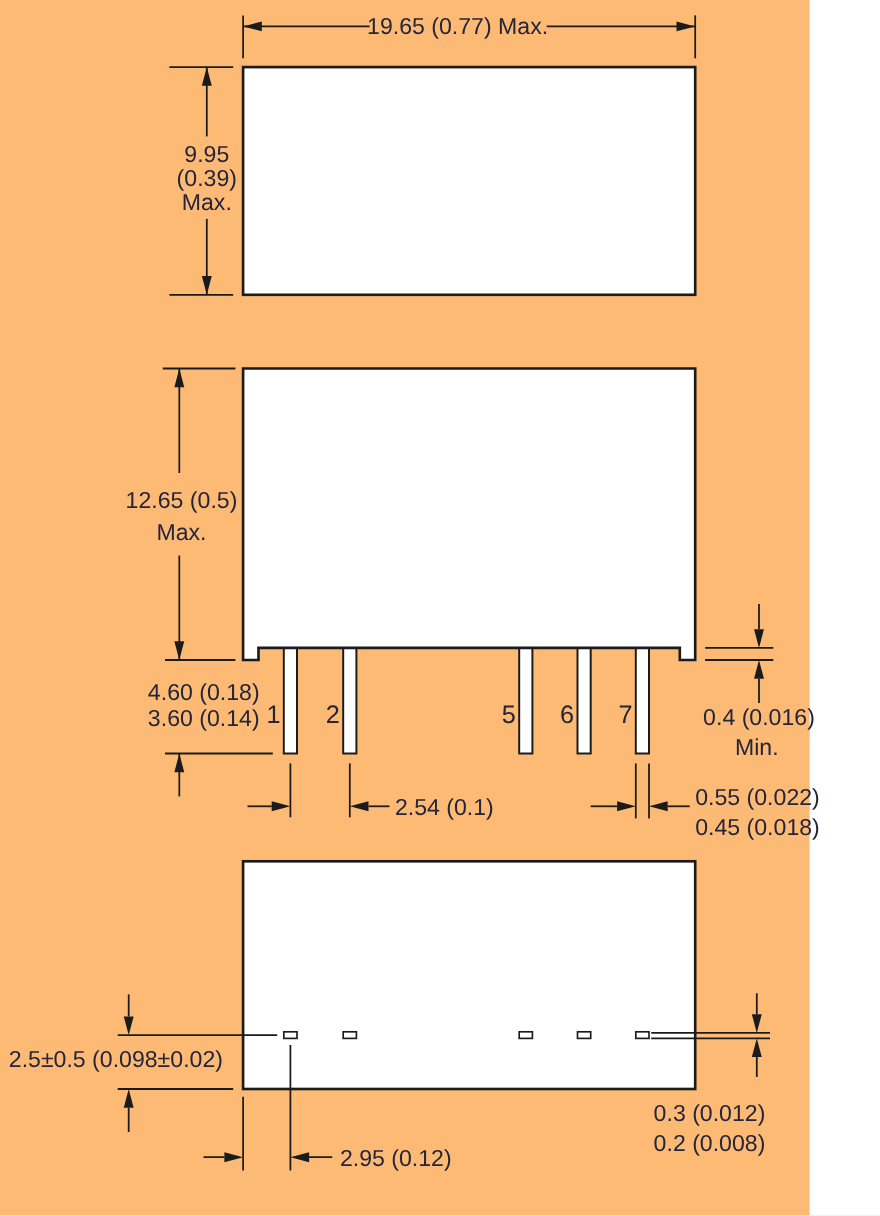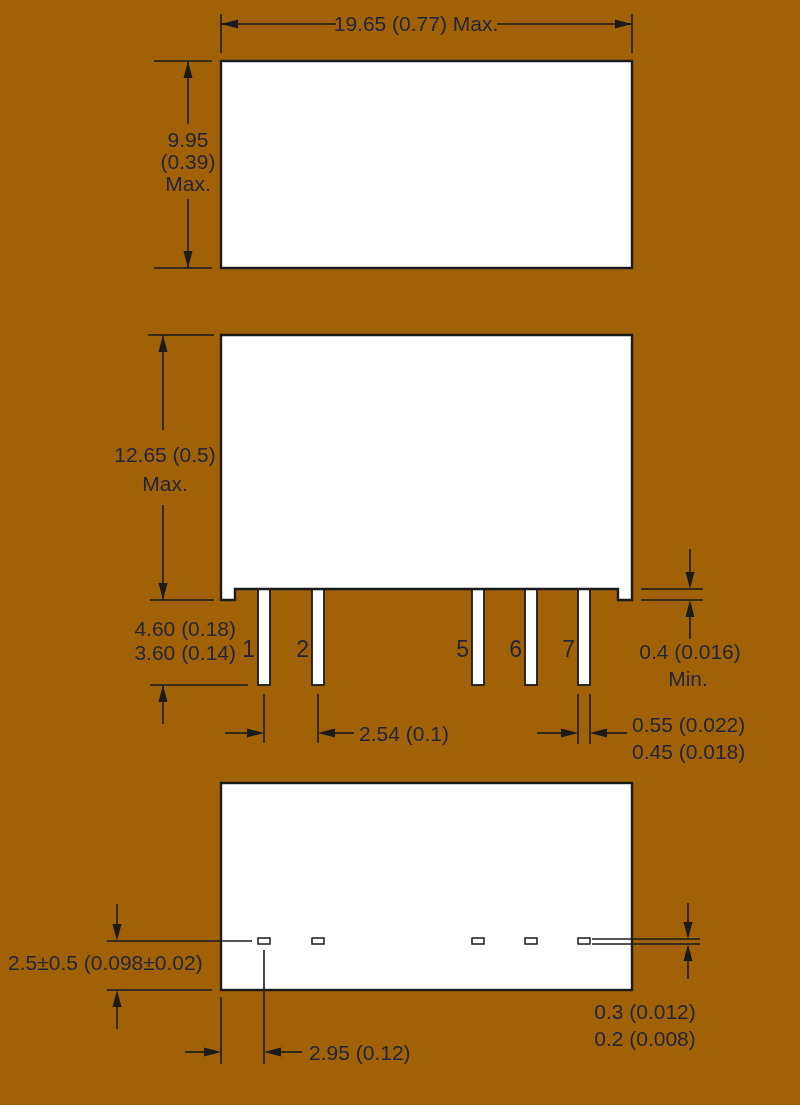--- a/index.html
+++ b/index.html
@@ -1,23 +1,23 @@
 <!DOCTYPE html>
 <html><head>
 <meta charset="utf-8">
 <style>
   html, body {
     margin: 0;
     padding: 0;
     background: #ffffff;
   }
   .page {
-    width: 800px;
+    width: 736px;
     height: 1105px;
-    background: #a16207;
+    background: #fdba74;
     position: relative;
     font-family: "Liberation Sans", sans-serif;
   }
   svg {
     display: block;
   }
   .outline {
     fill: #ffffff;
     stroke: #1b1b1b;
     stroke-width: 2.4;

